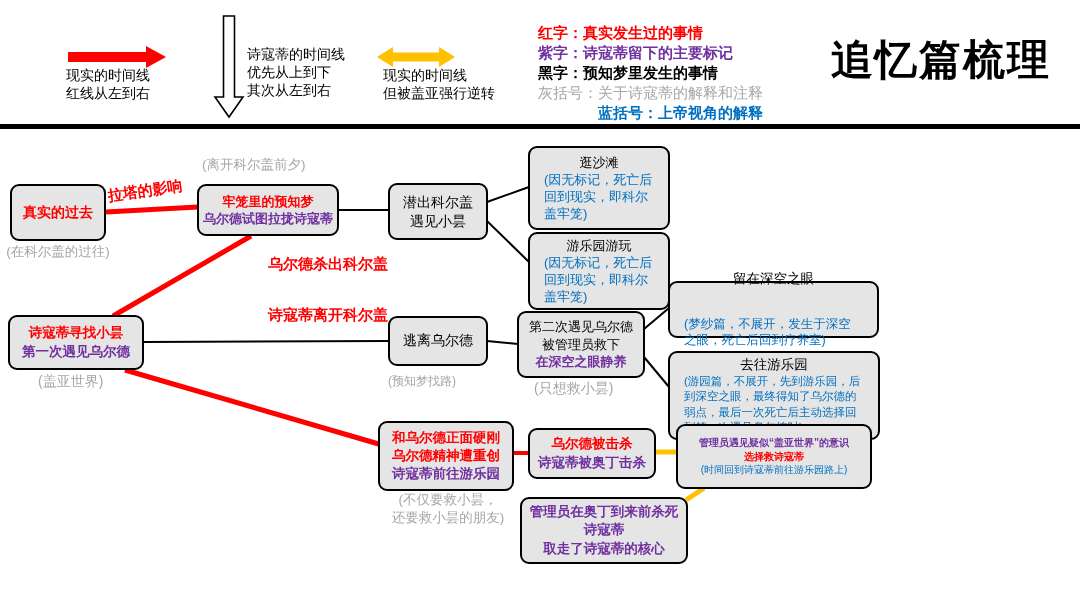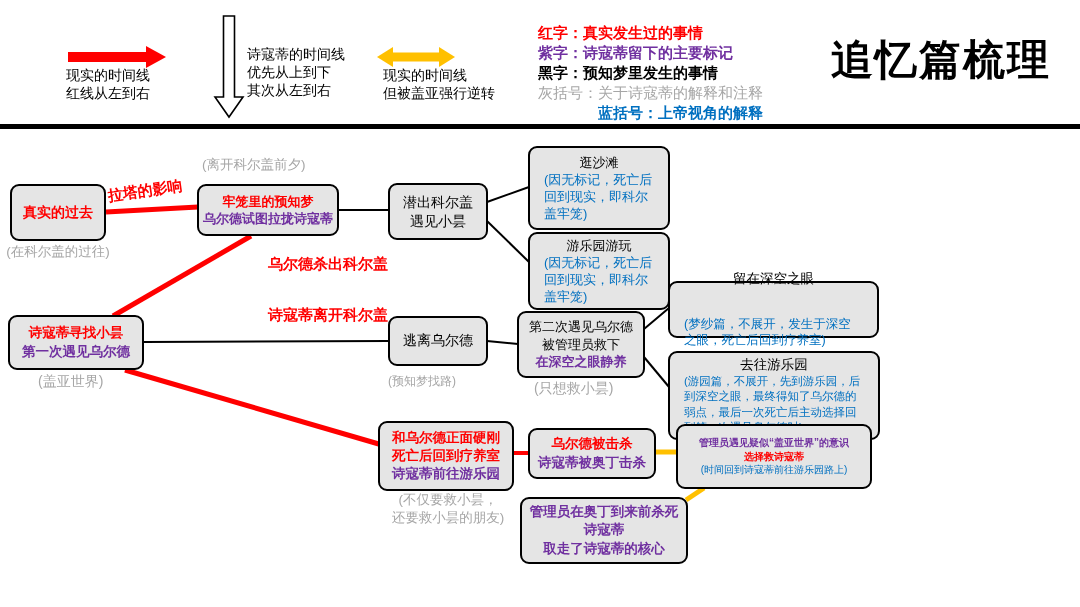--- a/index.html
+++ b/index.html
@@ -130,21 +130,21 @@
     <div class="t-blue note" style="font-size:12.5px;margin-top:27px;">(梦纱篇，不展开，发生于深空之眼，死亡后回到疗养室)</div>
   </div>
 
   <div class="node" style="left:668px;top:351px;width:212px;height:89px;font-size:13.5px;">
     <div class="t-black">去往游乐园</div>
     <div class="t-blue note" style="font-size:11.5px;">(游园篇，不展开，先到游乐园，后到深空之眼，最终得知了乌尔德的弱点，最后一次死亡后主动选择回到第一次遇见乌尔德时)</div>
   </div>
 
   <div class="node" style="left:378px;top:421px;width:136px;height:70px;font-size:13.5px;">
     <div class="t-red">和乌尔德正面硬刚</div>
-    <div class="t-red">死亡后回到疗养室</div>
+    <div class="t-red">乌尔德精神遭重创</div>
     <div class="t-purple">诗寇蒂前往游乐园</div>
   </div>
 
   <div class="node" style="left:528px;top:428px;width:128px;height:51px;font-size:13.5px;">
     <div class="t-red">乌尔德被击杀</div>
     <div class="t-purple">诗寇蒂被奥丁击杀</div>
   </div>
 
   <div class="node" style="left:676px;top:424px;width:196px;height:65px;font-size:10px;">
     <div class="t-purple">管理员遇见疑似“盖亚世界”的意识</div>

